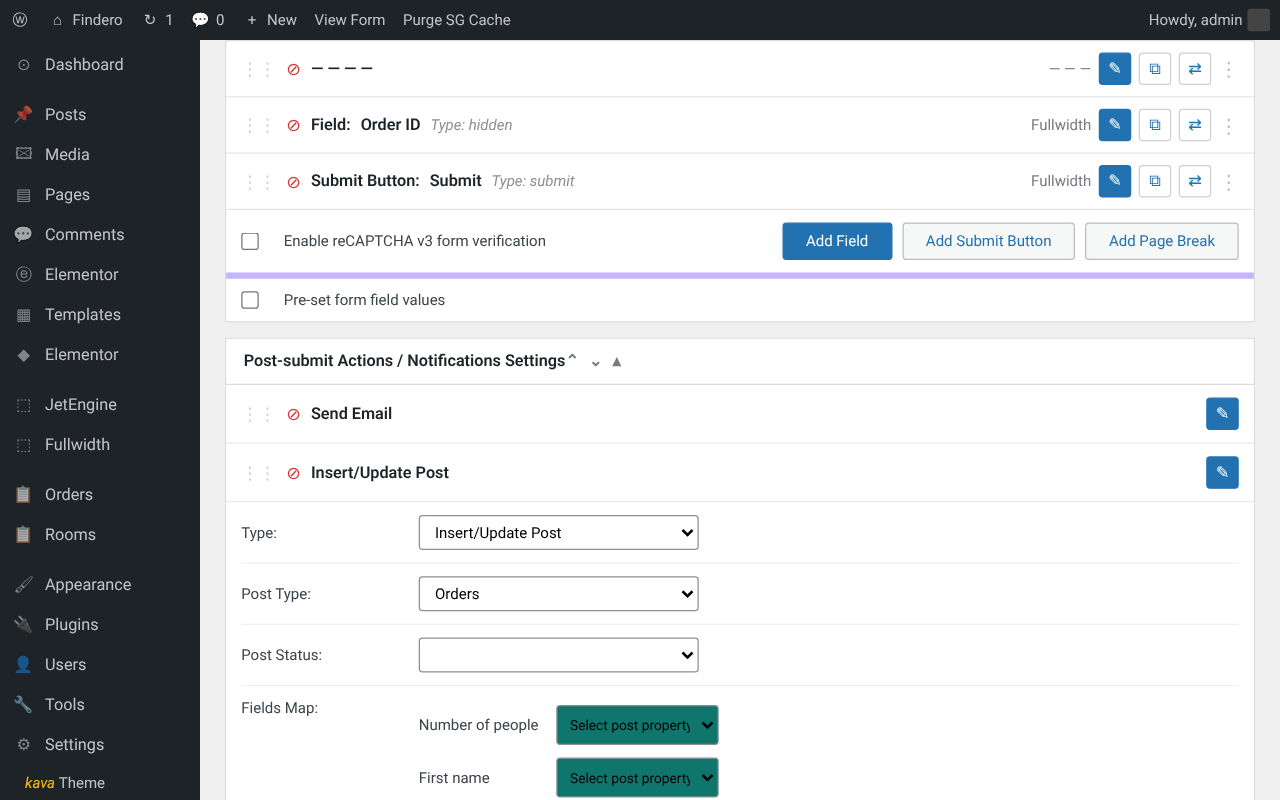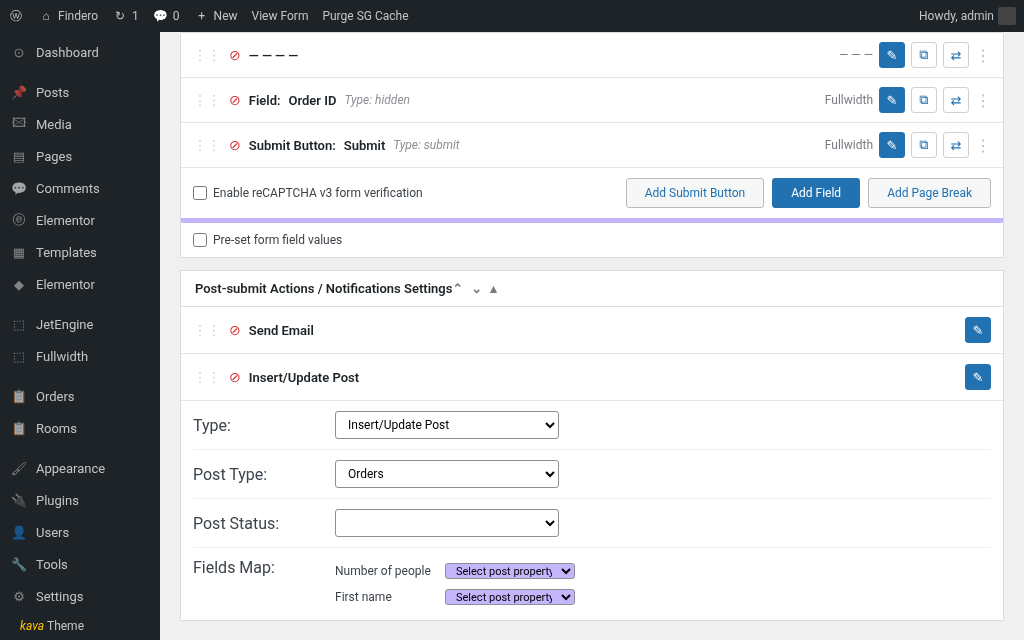--- a/index.html
+++ b/index.html
@@ -23,39 +23,39 @@
 .del-ico{color:#d63638;font-size:14px;cursor:pointer}
 .fld-title{font-weight:600;color:#1d2327}
 .fld-sub{color:#1d2327;font-weight:600}
 .fld-type{color:#8c8f94;font-style:italic;font-size:12px}
 .row-right{margin-left:auto;display:flex;align-items:center;gap:6px}
 .fw-lbl{font-size:12px;color:#787c82}
 .icon-btn{width:26px;height:26px;border:1px solid #d0d0d0;border-radius:3px;background:#fff;display:inline-flex;align-items:center;justify-content:center;cursor:pointer;color:#2271b1}
 .icon-btn.blue{background:#2271b1;border-color:#2271b1;color:#fff}
 .drag-v{color:#bbb;font-size:16px;cursor:grab}
 .opts-row{display:flex;align-items:center;padding:10px 12px;gap:20px}
-.chk{display:flex;align-items:flex-end;gap:6px;font-size:12px;color:#3c434a}
+.chk{display:flex;align-items:flex-end;gap:20px;font-size:12px;color:#3c434a}
 .chk input{width:14px;height:14px}
 .btn-row{margin-left:auto;display:flex;gap:8px}
 .btn{padding:7px 18px;border-radius:3px;font-size:12px;cursor:pointer;border:1px solid}
 .btn-primary{background:#2271b1;border-color:#2271b1;color:#fff}
 .btn-secondary{background:#f6f7f7;border-color:#bbb;color:#2271b1}
 .section-hdr{display:flex;align-items:center;justify-content:flex-start;padding:10px 14px;border:1px solid #dcdcde;background:#fff;font-size:13px;font-weight:600;color:#1d2327}
 .hdr-icons{display:flex;gap:8px;color:#787c82}
 .hdr-icons span{cursor:pointer}
 .action-row{display:flex;align-items:center;padding:10px 12px;border-bottom:1px solid #e5e5e5;background:#fff;gap:8px}
 .form-body{padding:0 12px;background:#fff}
 .frow{display:flex;align-items:center;padding:10px 0;border-bottom:1px solid #f0f0f0}
 .frow:last-child{border-bottom:none}
-.flbl{width:142px;font-size:16px;color:#3c434a}
+.flbl{width:142px;font-size:12px;color:#3c434a}
 .sel{width:224px;height:28px;border:1px solid #8c8f94;border-radius:3px;padding:0 8px;font-size:12px;background:#fff}
 .meta-hint{font-size:11px;color:#8c8f94;margin-bottom:8px}
 .map-row{display:flex;align-items:center;padding:5px 0}
 .map-lbl{width:110px;font-size:12px;color:#3c434a}
-.sel-sm{width:130px;height:16px;border:1px solid #8c8f94;border-radius:3px;padding:0 6px;font-size:11px;background:#c4b5fd}
+.sel-sm{width:130px;height:32px;border:1px solid #8c8f94;border-radius:3px;padding:0 6px;font-size:11px;background:#0f766e}
 </style>
 </head>
 <body>
 
 <div class="topbar">
   <div class="tb-l">
     <span class="tb-item">
         <span class="tb-ico">ⓦ</span>
       </span>
     <span class="tb-item">
@@ -204,22 +204,22 @@
           <span class="icon-btn">⇄</span>
           <span class="drag-v">⋮</span>
         </div>
       </div>
       <div class="opts-row">
         <label class="chk">
             <input type="checkbox" style="">
             <span>Enable reCAPTCHA v3 form verification</span>
           </label>
         <div class="btn-row">
+          <button class="btn btn-primary">Add Field</button>
           <button class="btn btn-secondary">Add Submit Button</button>
-          <button class="btn btn-primary">Add Field</button>
           <button class="btn btn-secondary">Add Page Break</button>
         </div>
       </div>
       <div class="opts-row" style="border-top:5px solid #c4b5fd">
         <label class="chk">
             <input type="checkbox" style="">
             <span>Pre-set form field values</span>
           </label>
       </div>
     </div>

